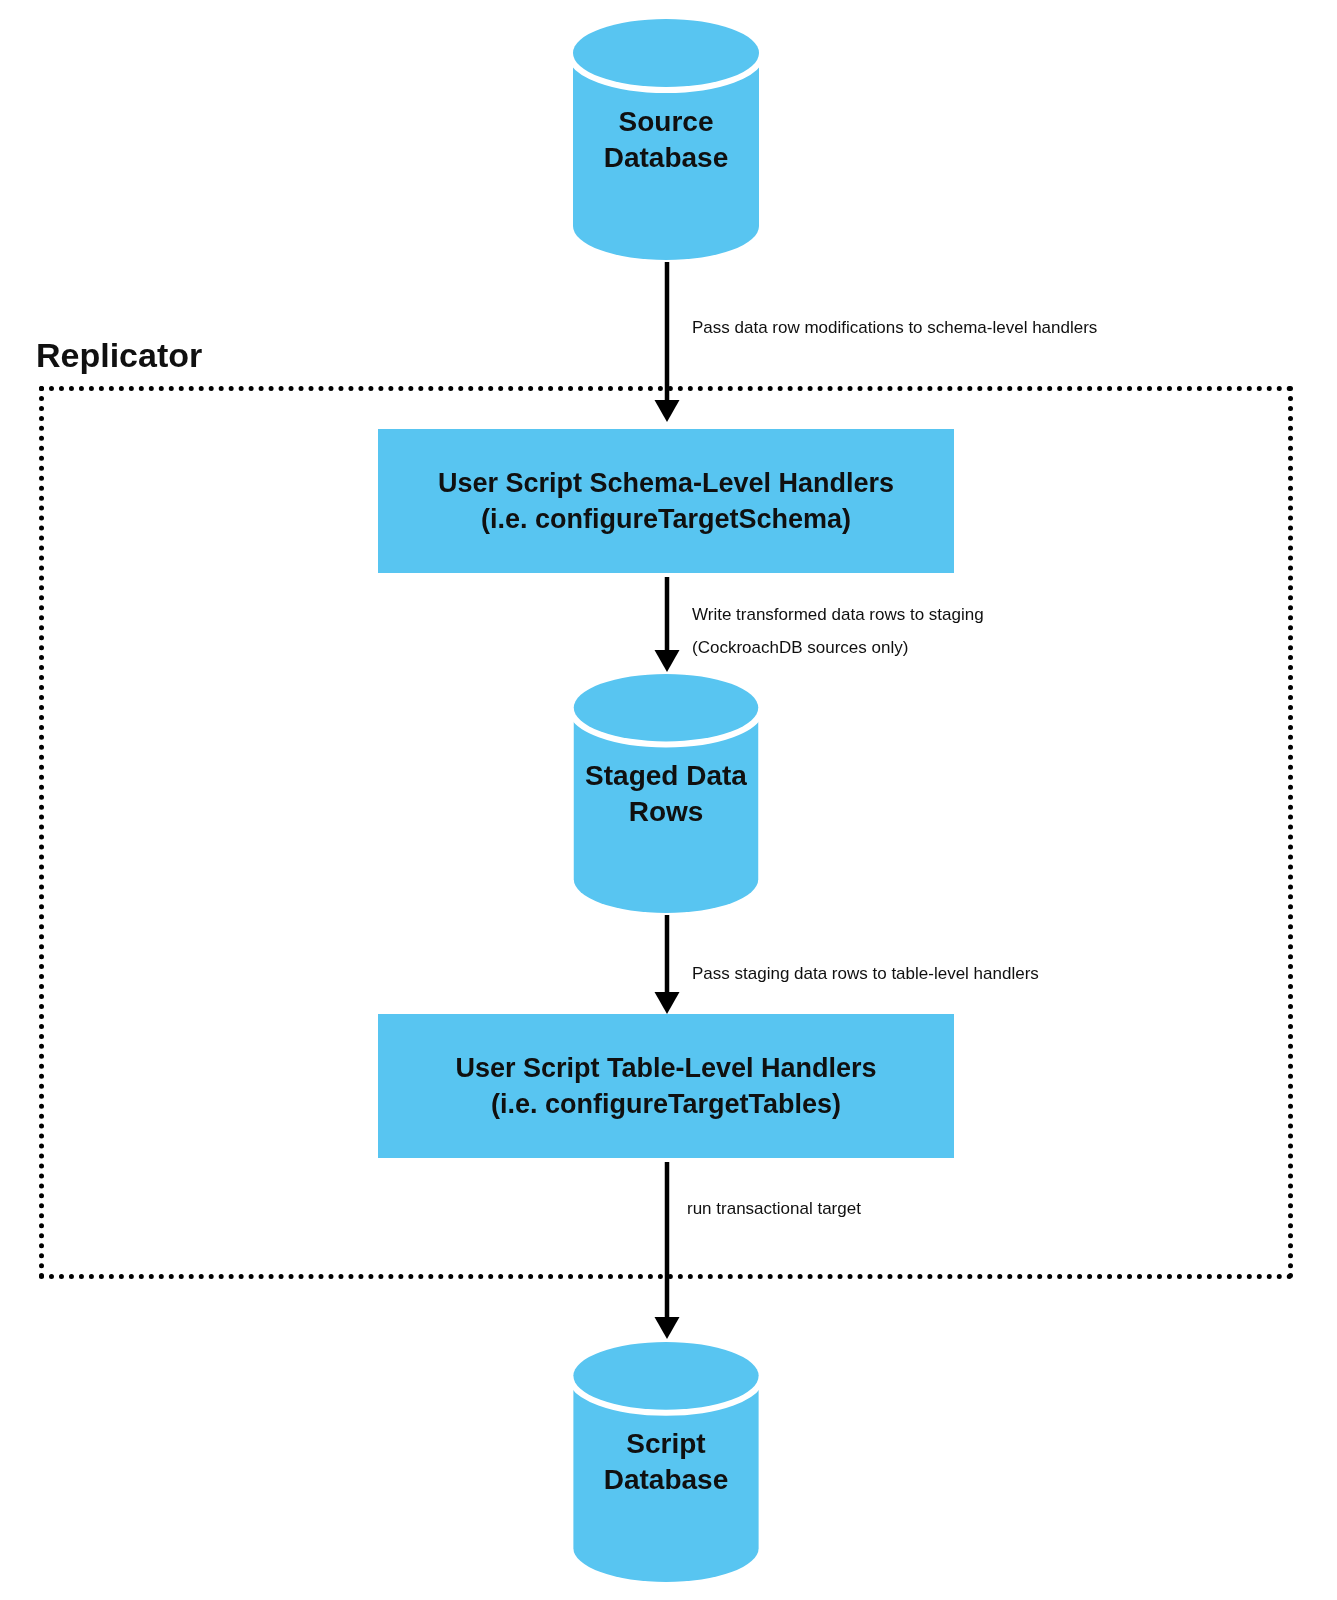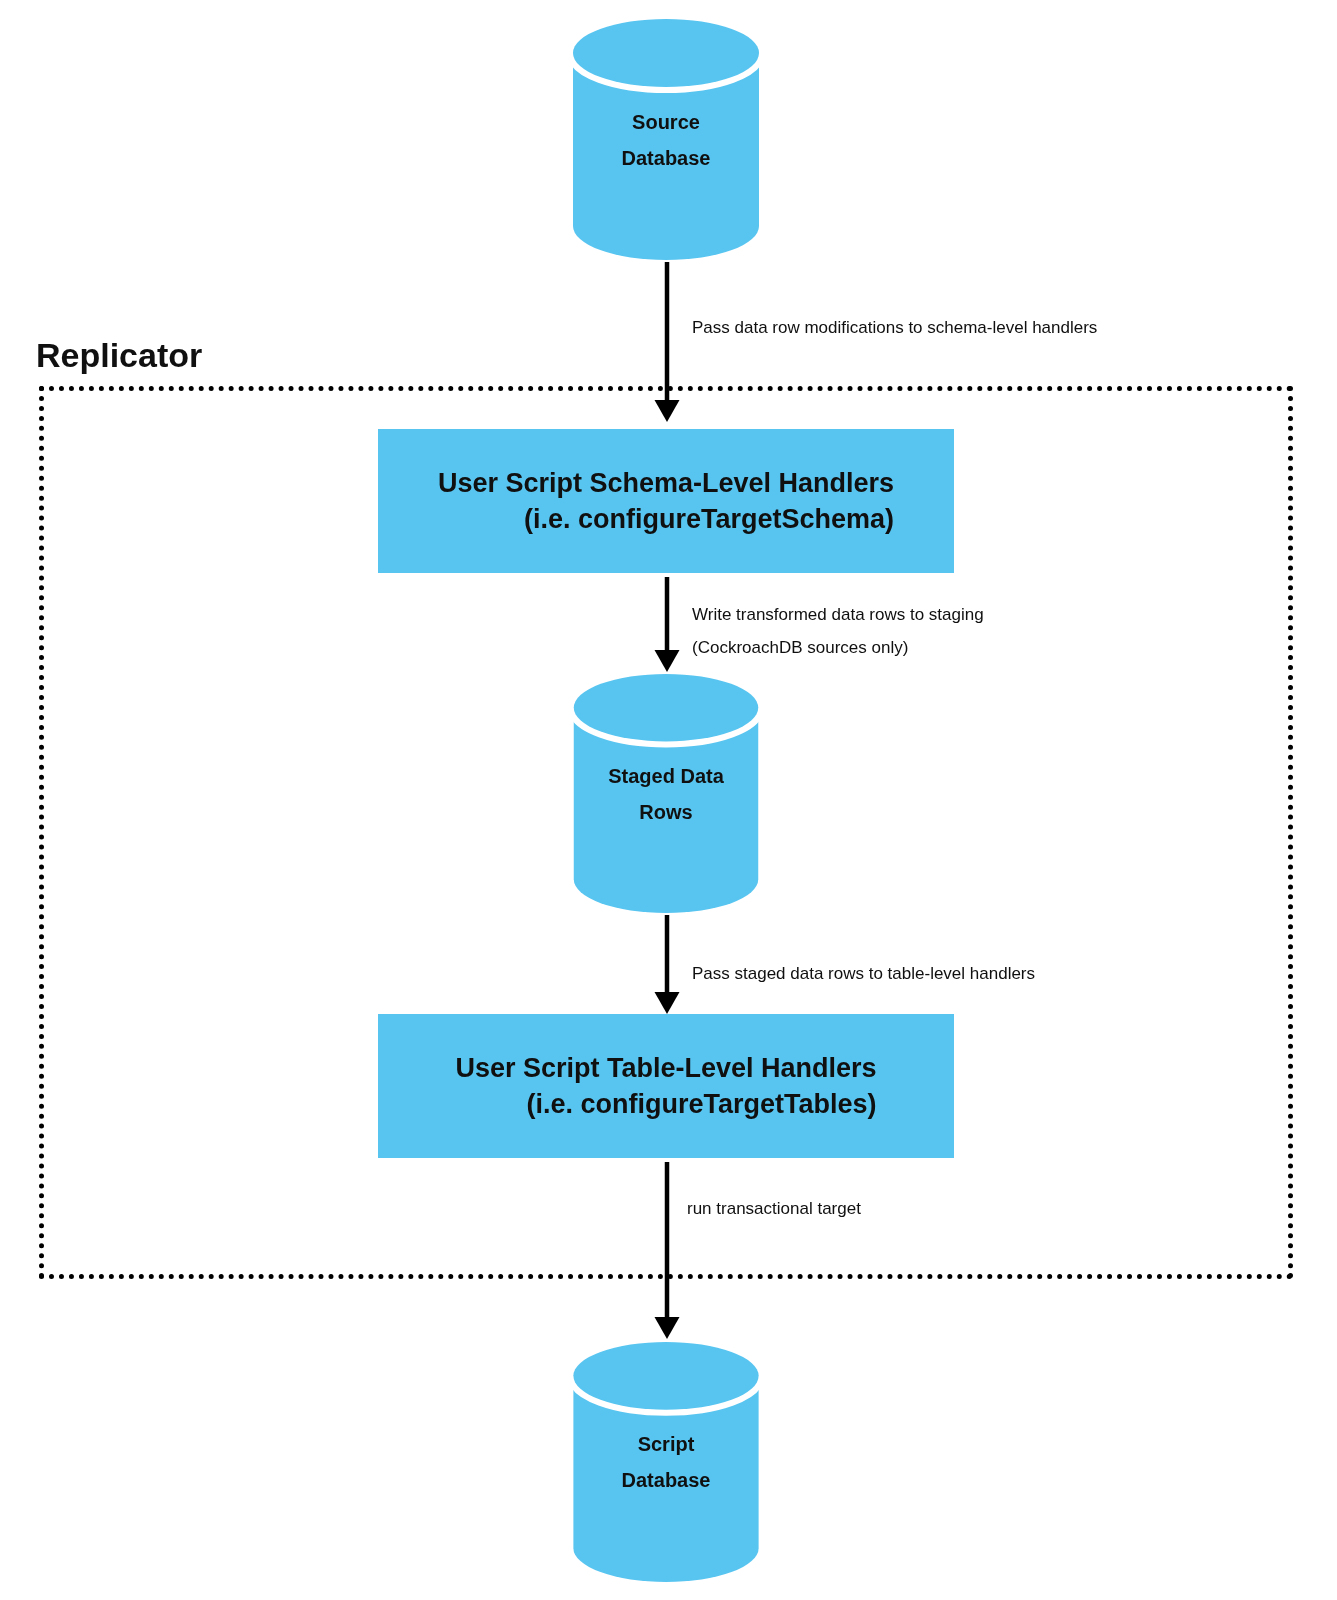--- a/index.html
+++ b/index.html
@@ -31,35 +31,35 @@
   .cyl-gap { stroke: #ffffff; stroke-width: 12; fill: none; }
   .cyl-label {
     position: absolute;
     inset: 0;
     display: flex;
     flex-direction: column;
     align-items: center;
     justify-content: center;
     text-align: center;
     font-weight: bold;
-    font-size: 20px;
+    font-size: 28px;
     line-height: 36px;
     color: var(--text-color);
   }
 
   
   .rectnode {
     width: 576px;
     height: 144px;
     background: var(--node-fill);
     display: flex;
     flex-direction: column;
     align-items: center;
     justify-content: center;
-    text-align: right;
+    text-align: center;
     font-weight: bold;
     font-size: 27px;
     line-height: 36px;
     color: var(--text-color);
   }
 
   
   .group-box {
     border: 5px dotted var(--line-color);
     background: transparent;
@@ -145,21 +145,21 @@
       <div>Rows</div>
     </div>
   </div>
 
   <div class="abs arrow" style="left:652px; top:915px; height:99px;">
     <svg viewBox="0 0 30 99" preserveAspectRatio="none">
       <line x1="15" y1="0" x2="15" y2="81"></line>
       <polygon points="2.5,77 27.5,77 15,99"></polygon>
     </svg>
   </div>
-  <div class="abs edge-label" style="left:692px; top:957px;">Pass staged data rows to table-level handlers</div>
+  <div class="abs edge-label" style="left:692px; top:957px;">Pass staging data rows to table-level handlers</div>
 
   <div class="abs rectnode" style="left:378px; top:1014px;">
     <div>
       <div>User Script Table-Level Handlers</div>
       <div>(i.e. configureTargetTables)</div>
     </div>
   </div>
 
   <div class="abs arrow" style="left:652px; top:1162px; height:177px; z-index:2;">
     <svg viewBox="0 0 30 177" preserveAspectRatio="none">

